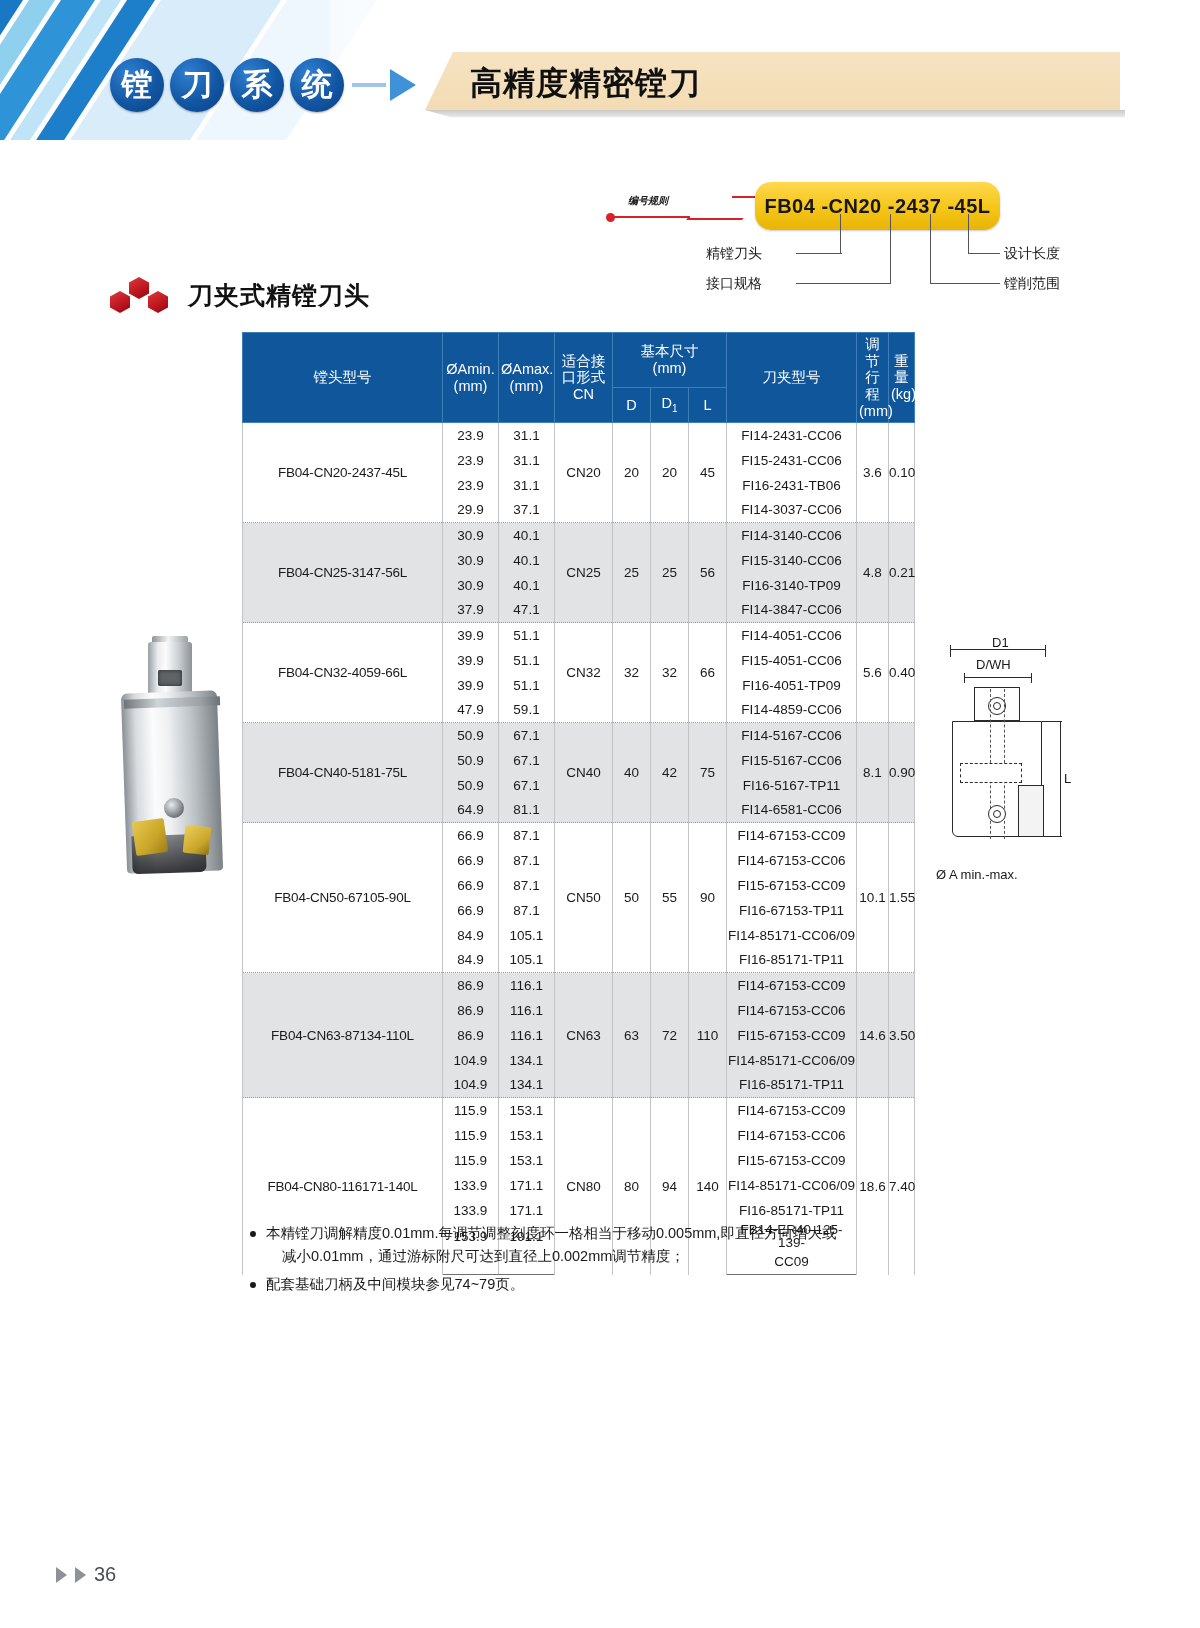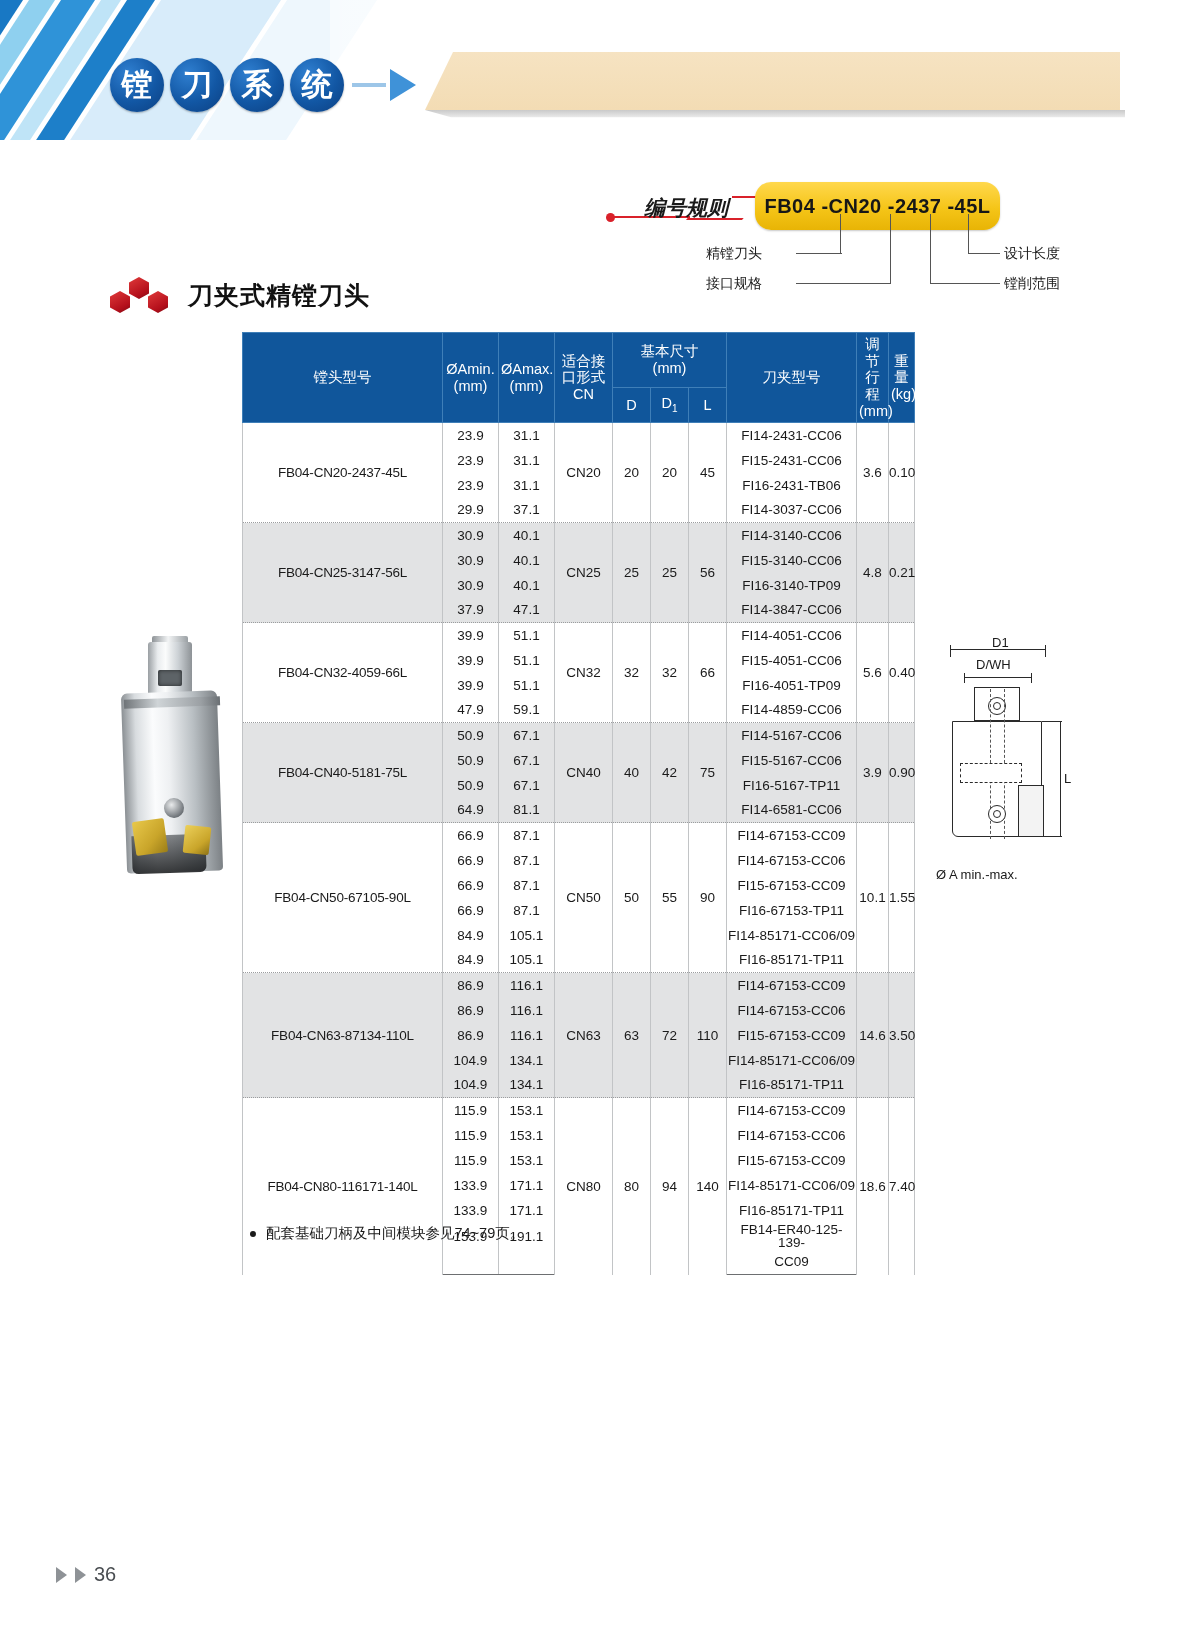--- a/index.html
+++ b/index.html
@@ -110,21 +110,21 @@
   .coderule { position: absolute; left: 600px; top: 190px; width: 470px; height: 120px; }
   .cr-dot {
     position: absolute; left: 6px; top: 23px;
     width: 9px; height: 9px; border-radius: 50%; background: #d9212a;
   }
   .cr-line-h {
     position: absolute; left: 12px; top: 26px; width: 78px; height: 2px; background: #d9212a;
   }
   .cr-label {
     position: absolute; left: 28px; top: 4px;
-    font-size: 21px; font-weight: bold; font-style: italic; color: #1a1a1a; margin-left: 16px;
+    font-size: 10px; font-weight: bold; font-style: italic; color: #1a1a1a;
   }
   .cr-diag {
     position: absolute; left: 86px; top: 6px; width: 56px; height: 24px;
     border-bottom: 2px solid #d9212a;
     transform: skewX(-40deg);
     transform-origin: bottom left;
   }
   .cr-line-h2 {
     position: absolute; left: 132px; top: 6px; width: 28px; height: 2px; background: #d9212a;
   }
@@ -293,20 +293,21 @@
       <div class="stripe s6"></div>
     <div class="stripe s7"></div>
       <div class="stripe s8"></div>
       <div class="stripe s9"></div>
     <div class="stripe s10"></div>
     <div class="banner-fade"></div>
   </div>
 
   <div class="banner-title-shadow"></div>
   <div class="banner-title-plate"></div>
+  <div class="banner-title-text">高精度精密镗刀</div>
 
   <div class="logo-row">
     <div class="logo-char">镗</div>
     <div class="logo-char">刀</div>
     <div class="logo-char">系</div>
     <div class="logo-char">统</div>
     <div class="logo-arrow-line"></div>
     <div class="logo-arrow"></div>
   </div>
 </div>
@@ -490,21 +491,21 @@
         </tr>
         <tr class="shade">
           <td rowspan="4" class="modelcell grp">FB04-CN40-5181-75L</td>
           <td class="dimcell grp subline">50.9</td>
           <td class="dimcell grp subline">67.1</td>
           <td rowspan="4" class=" grp">CN40</td>
           <td rowspan="4" class=" grp">40</td>
           <td rowspan="4" class=" grp">42</td>
           <td rowspan="4" class=" grp">75</td>
           <td class="holdercell grp subline">FI14-5167-CC06</td>
-          <td rowspan="4" class=" grp">3.9</td>
+          <td rowspan="4" class=" grp">8.1</td>
           <td rowspan="4" class=" grp">0.90</td>
         </tr>
         <tr class="shade">
           <td class="dimcell subline">50.9</td>
           <td class="dimcell subline">67.1</td>
           <td class="holdercell subline">FI15-5167-CC06</td>
         </tr>
         <tr class="shade">
           <td class="dimcell subline">50.9</td>
           <td class="dimcell subline">67.1</td>
@@ -655,20 +656,24 @@
 
   <div class="td-line" style="left:130px; top:86px; width:1.3px; height:116px;"></div>
   <div class="td-line" style="left:112px; top:86px; width:20px; height:1.3px;"></div>
   <div class="td-line" style="left:112px; top:201px; width:20px; height:1.3px;"></div>
   <div class="td-label" style="left:134px; top:136px;">L</div>
 
   <div class="td-caption">Ø A min.-max.</div>
 </div>
 
 <div class="notes">
+  <div class="note">
+    <span>本精镗刀调解精度0.01mm.每调节调整刻度环一格相当于移动0.005mm,即直径方向增大或</span><br>
+    <span class="note-cont">减小0.01mm，通过游标附尺可达到直径上0.002mm调节精度；</span>
+  </div>
   <div class="note">配套基础刀柄及中间模块参见74~79页。</div>
 </div>
 
 <div class="footer">
   <div class="ftri"></div>
   <div class="ftri"></div>
   <div class="fnum">36</div>
 </div>
 
 </body></html>

